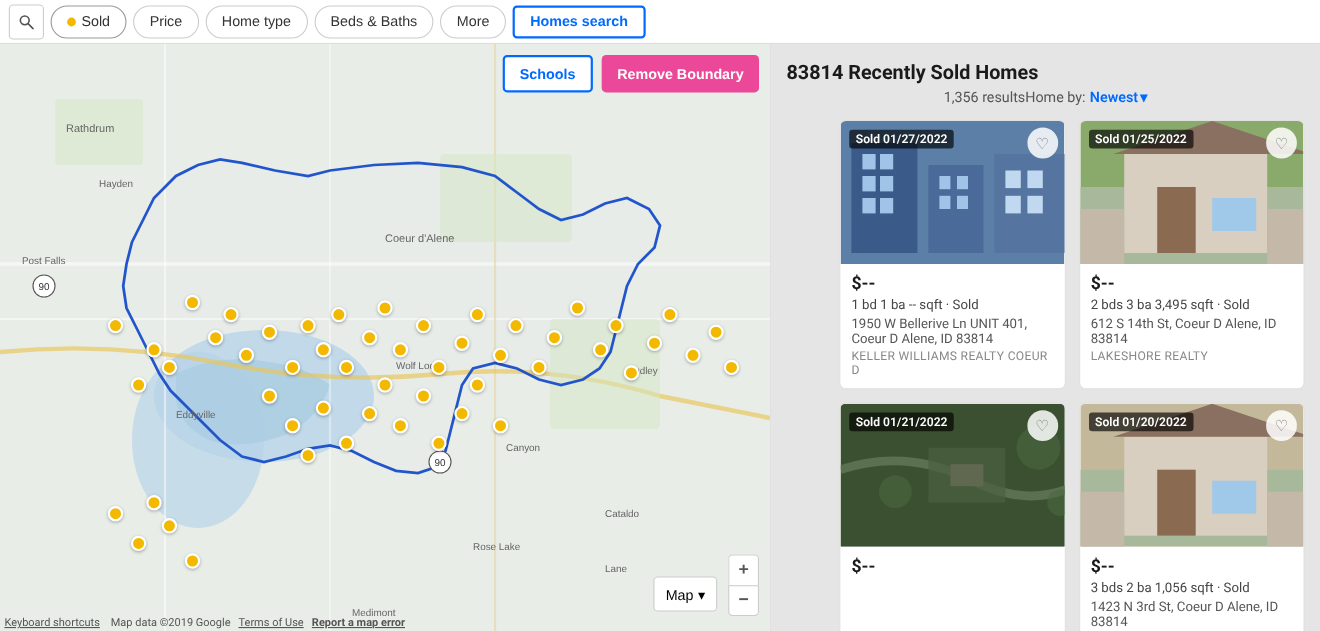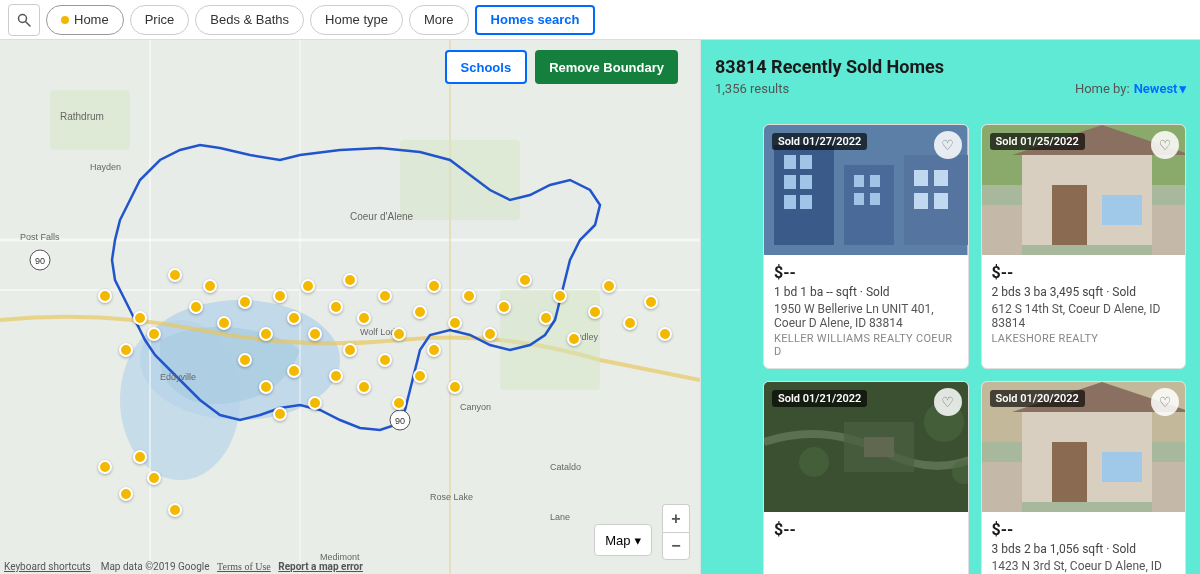--- a/index.html
+++ b/index.html
@@ -43,29 +43,29 @@
       background: #e8f0e8;
     }
 
     
     .map-svg {
       width: 100%; height: 100%; position: absolute; top: 0; left: 0;
     }
 
     
     .map-overlay-btns {
-      position: absolute; top: 10px; right: 22px; display: flex; gap: 8px; z-index: 5;
+      position: absolute; top: 10px; right: 10px; display: flex; gap: 8px; z-index: 5;
     }
     .schools-btn {
       height: 34px; padding: 0 14px; border: 2px solid #006aff; border-radius: 4px;
       background: #fff; color: #006aff; font-weight: 600; font-size: 13px; cursor: pointer;
     }
     .remove-boundary-btn {
       height: 34px; padding: 0 14px; border: none; border-radius: 4px;
-      background: #15803d; color: #fff; font-weight: 600; font-size: 13px; cursor: pointer;
+      background: #ec4899; color: #fff; font-weight: 600; font-size: 13px; cursor: pointer;
     }
 
     .map-type-btn {
       position: absolute; bottom: 18px; right: 48px; height: 32px; padding: 0 10px;
       border: 1px solid #ccc; border-radius: 4px; background: #fff;
       font-size: 13px; font-weight: 500; cursor: pointer; display: flex; align-items: center; gap: 4px;
       z-index: 5;
     }
     .map-zoom-controls {
       position: absolute; bottom: 14px; right: 10px; display: flex; flex-direction: column;
@@ -79,27 +79,27 @@
     .zoom-btn:first-child { border-radius: 4px 4px 0 0; border-bottom: none; }
     .zoom-btn:last-child { border-radius: 0 0 4px 4px; }
 
     .map-footer {
       position: absolute; bottom: 2px; left: 4px; font-size: 10px; color: #555; z-index: 5;
     }
 
     
     .listing-panel {
       flex: 1; overflow-y: auto; padding: 16px 14px;
-      background: #5eead4; border-left: 1px solid #e0e0e0;
+      background: #e5e5e5; border-left: 1px solid #e0e0e0;
     }
     .panel-title {
       font-size: 18px; font-weight: 700; color: #1a1a1a; margin-bottom: 4px;
     }
     .panel-meta {
-      display: flex; justify-content: space-between; align-items: center; margin-bottom: 28px;
+      display: flex; justify-content: center; align-items: center; margin-bottom: 12px;
     }
     .results-count { font-size: 13px; color: #555; }
     .sort-control { font-size: 13px; color: #555; display: flex; align-items: center; gap: 4px; }
     .sort-label { font-weight: 400; }
     .sort-value { color: #006aff; font-weight: 600; cursor: pointer; display: flex; align-items: center; gap: 2px; }
 
     .listings-grid {
       display: grid; grid-template-columns: 1fr 1fr; gap: 12px; margin-left: 48px;
     }
     .listing-card {
@@ -137,30 +137,30 @@
 
 <div class="top-nav">
   <div class="search-icon-btn">
     <svg width="14" height="14" viewBox="0 0 14 14" fill="none">
       <circle cx="5.5" cy="5.5" r="4" stroke="#555" stroke-width="1.5"></circle>
       <line x1="8.5" y1="8.5" x2="13" y2="13" stroke="#555" stroke-width="1.5" stroke-linecap="round"></line>
     </svg>
   </div>
   <button class="nav-pill active">
     <span class="sold-dot"></span>
-    <span>Home</span>
+    <span>Sold</span>
   </button>
   <button class="nav-pill">
     <span>Price</span>
   </button>
   <button class="nav-pill">
+    <span>Home type</span>
+  </button>
+  <button class="nav-pill">
     <span>Beds &amp; Baths</span>
-  </button>
-  <button class="nav-pill">
-    <span>Home type</span>
   </button>
   <button class="nav-pill">
     <span>More</span>
   </button>
   <button class="nav-pill-save">
     <span>Homes search</span>
   </button>
 </div>
 
 <div class="main-content">
@@ -284,21 +284,21 @@
       <button class="zoom-btn">
         <span>−</span>
       </button>
     </div>
 
     <div class="map-footer">
       <span style="cursor:pointer;text-decoration:underline;">Keyboard shortcuts</span>
       &nbsp;&nbsp;
       <span>Map data ©2019 Google</span>
       &nbsp;
-      <span style="cursor:pointer;text-decoration:underline;font-family:Liberation Serif, serif;">Terms of Use</span>
+      <span style="cursor:pointer;text-decoration:underline;">Terms of Use</span>
       &nbsp;
       <span style="cursor:pointer;text-decoration:underline;font-weight:bold;">Report a map error</span>
     </div>
   </div>
 
   <div class="listing-panel">
     <h1 class="panel-title">83814 Recently Sold Homes</h1>
     <div class="panel-meta">
       <span class="results-count">1,356 results</span>
       <div class="sort-control">

